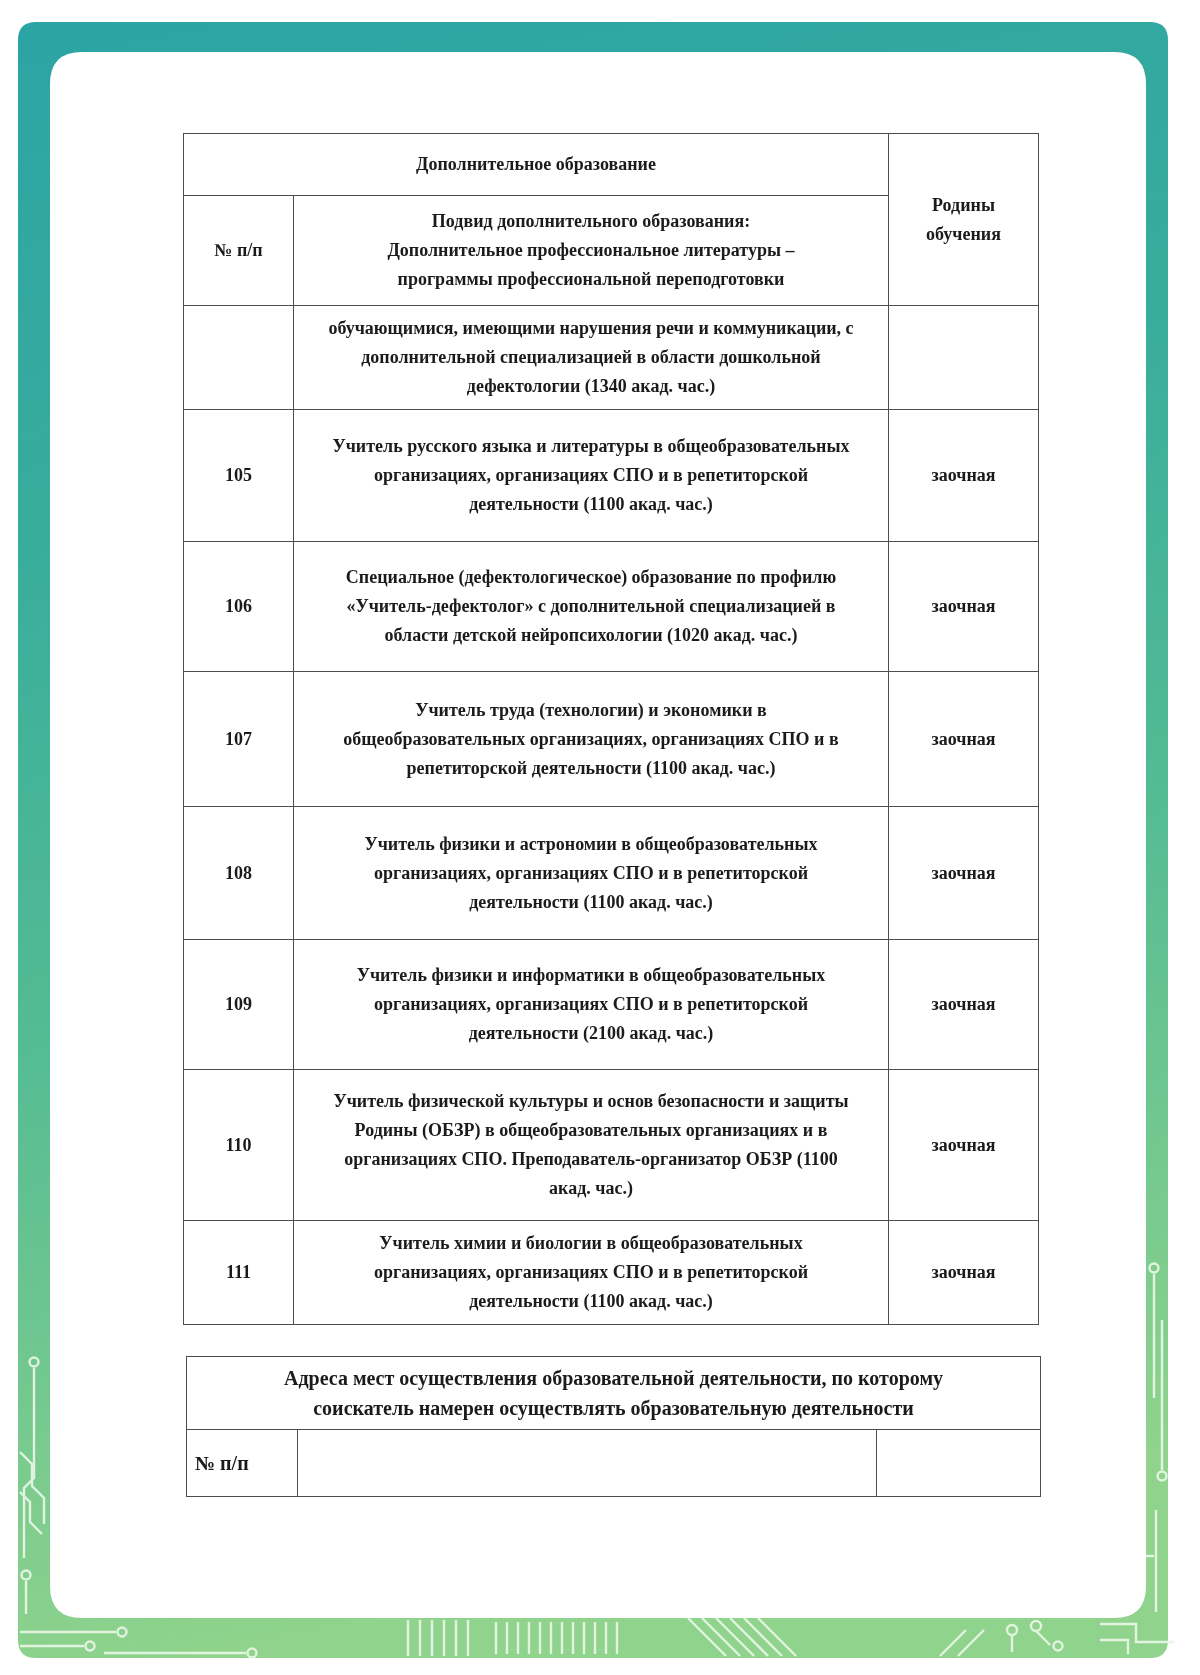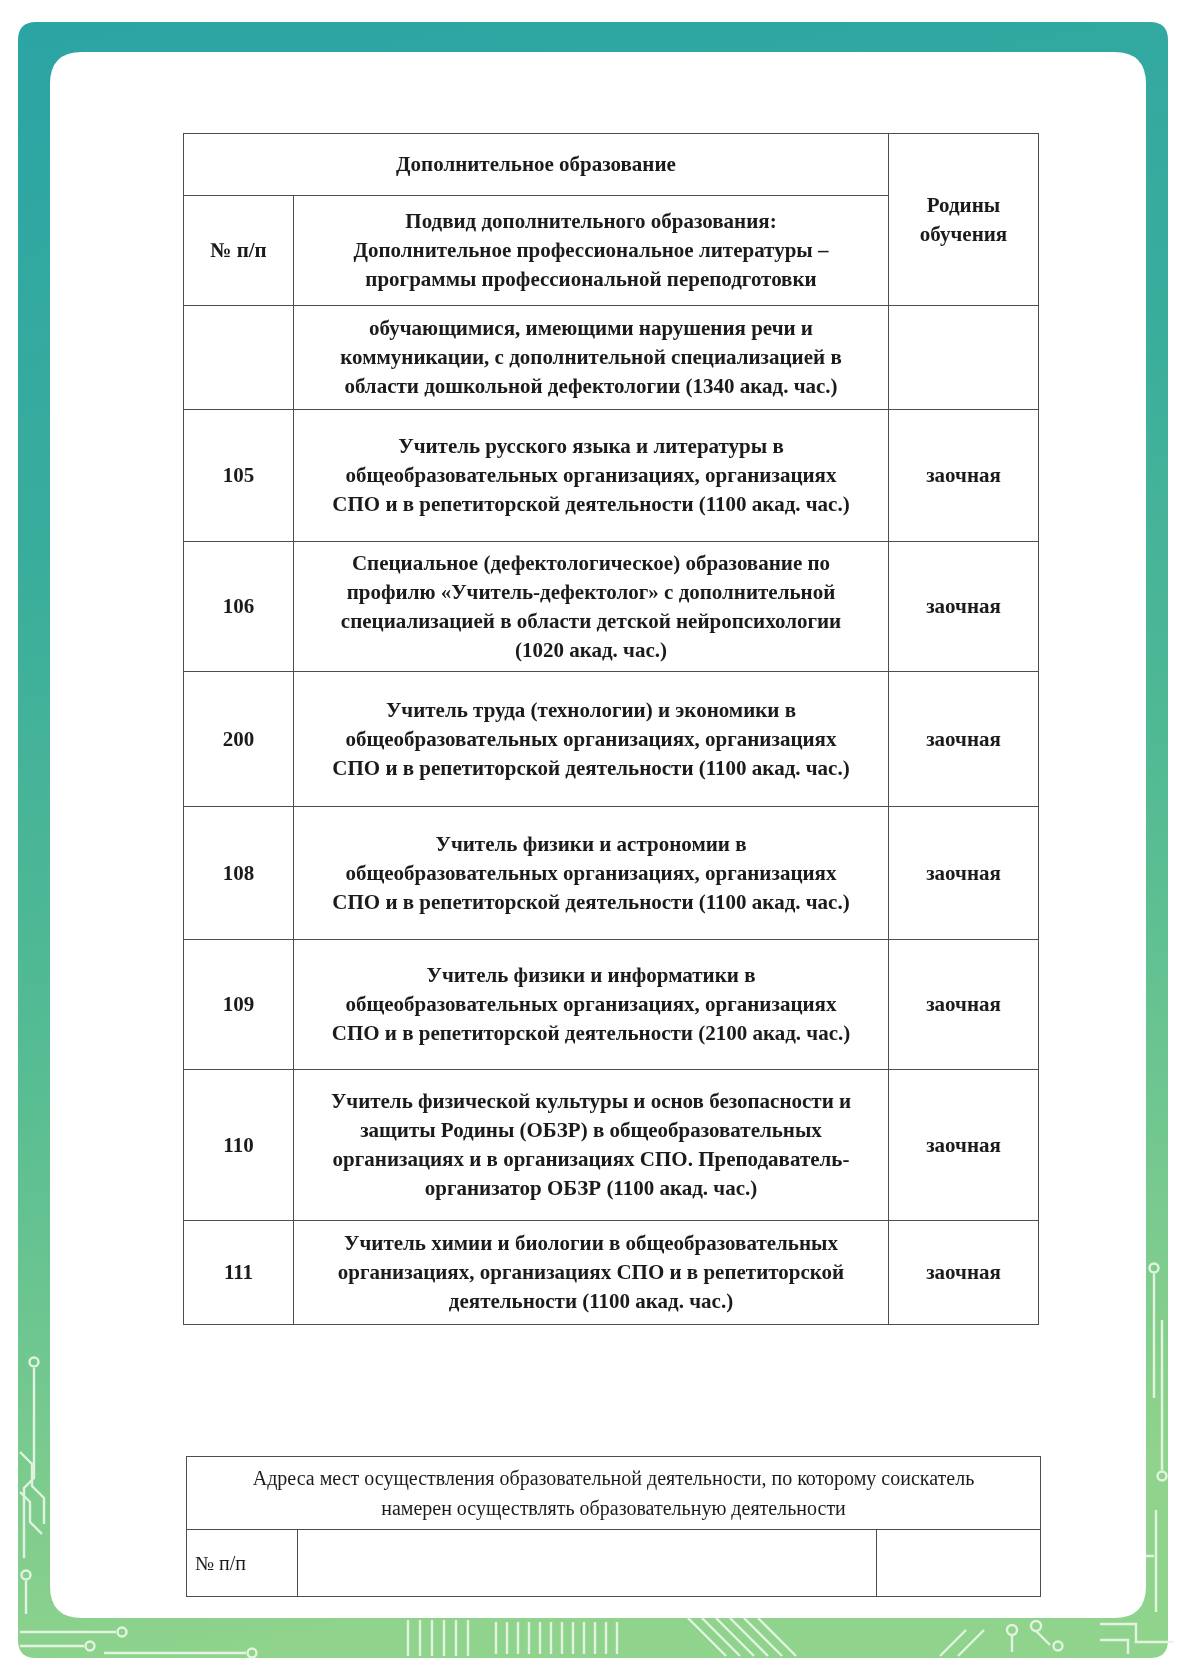--- a/index.html
+++ b/index.html
@@ -16,41 +16,41 @@
   
   table.main-table {
     position:absolute; left:183px; top:133px; width:855px;
     border-collapse:collapse; table-layout:fixed;
     color:#1b1b1b; font-weight:bold;
   }
   table.main-table td {
     border:1.4px solid #4d4d4d;
     text-align:center; vertical-align:middle;
     padding:4px 8px;
-    font-size:21px; line-height:29px;
+    font-size:18px; line-height:29px;
   }
   tr.h1 td { height:53px; }
   tr.h2 td { height:101px; }
   td.num-head { vertical-align:bottom; padding-bottom:18px; }
   td.prog-head { white-space:pre-line; }
   tbody.rows tr:nth-child(1) { height:104px; }
   tbody.rows tr:nth-child(2) { height:132px; }
   tbody.rows tr:nth-child(3) { height:130px; }
   tbody.rows tr:nth-child(4) { height:135px; }
   tbody.rows tr:nth-child(5) { height:133px; }
   tbody.rows tr:nth-child(6) { height:130px; }
   tbody.rows tr:nth-child(7) { height:151px; }
   tbody.rows tr:nth-child(8) { height:104px; }
   .desc-inner { max-width:528px; margin:0 auto; }
 
   
   table.addr-table {
-    position:absolute; left:186px; top:1456px; width:854px;
+    position:absolute; left:186px; top:1356px; width:854px;
     border-collapse:collapse; table-layout:fixed;
-    color:#1b1b1b; font-weight:normal;
+    color:#1b1b1b; font-weight:bold;
   }
   table.addr-table td {
     border:1.4px solid #4d4d4d;
     vertical-align:middle;
     font-size:20px; line-height:30px;
     padding:4px 8px;
   }
   tr.addr-head td { height:64px; text-align:center; }
   .addr-title-inner { max-width:745px; margin:0 auto; }
   tr.addr-row td { height:58px; }
@@ -141,21 +141,21 @@
       <td>заочная</td>
     </tr>
         <tr>
       <td>106</td>
       <td>
         <div class="desc-inner">Специальное (дефектологическое) образование по профилю «Учитель-дефектолог» с дополнительной специализацией в области детской нейропсихологии (1020 акад. час.)</div>
       </td>
       <td>заочная</td>
     </tr>
         <tr>
-      <td>200</td>
+      <td>107</td>
       <td>
         <div class="desc-inner">Учитель труда (технологии) и экономики в общеобразовательных организациях, организациях СПО и в репетиторской деятельности (1100 акад. час.)</div>
       </td>
       <td>заочная</td>
     </tr>
         <tr>
       <td>108</td>
       <td>
         <div class="desc-inner">Учитель физики и астрономии в общеобразовательных организациях, организациях СПО и в репетиторской деятельности (1100 акад. час.)</div>
       </td>

